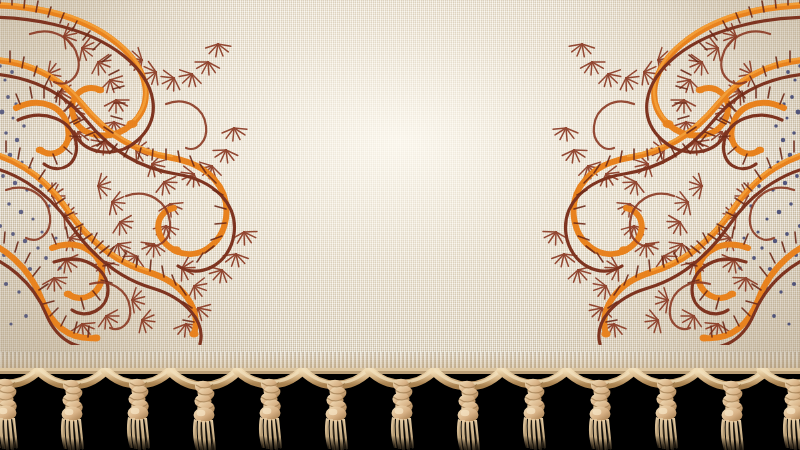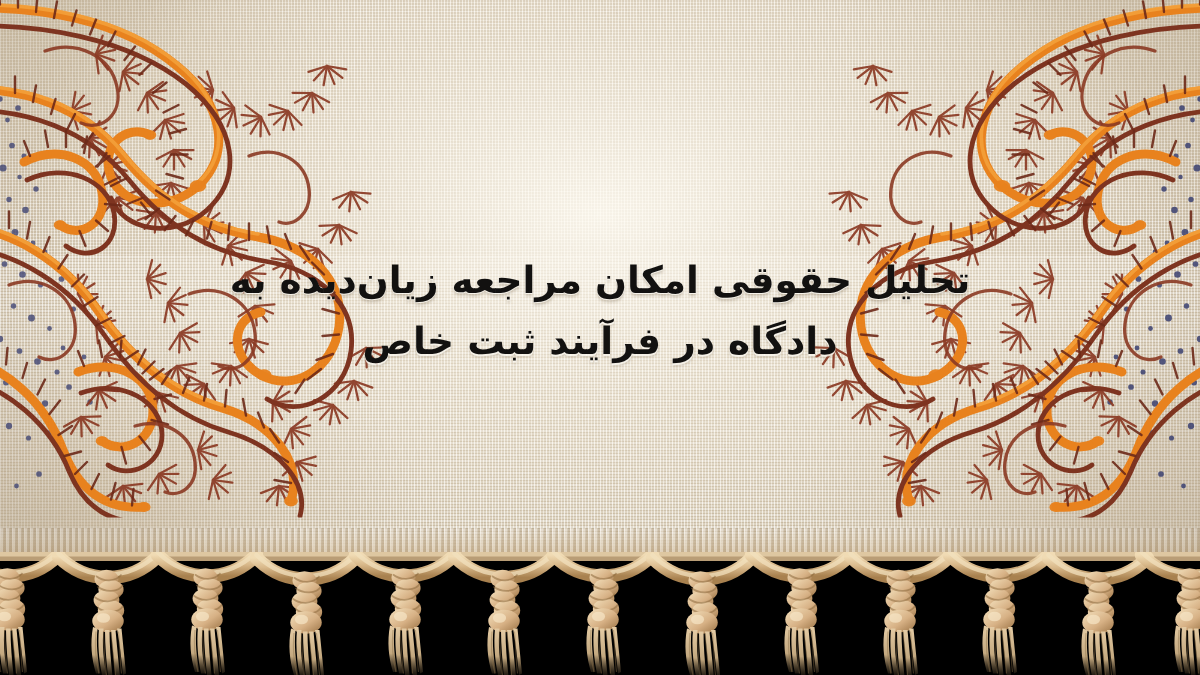--- a/index.html
+++ b/index.html
@@ -717,24 +717,20 @@
           <ellipse cx="208" cy="334" rx="4.6" ry="3.6"></ellipse>
           <ellipse cx="110" cy="338" rx="4.4" ry="3.4"></ellipse>
           <ellipse cx="54" cy="150" rx="4.2" ry="3.2"></ellipse>
           <ellipse cx="82" cy="294" rx="4.2" ry="3.2"></ellipse>
           <ellipse cx="114" cy="90" rx="4.2" ry="3.2"></ellipse>
         </g>
       </g>
     </svg>
   </div>
 
-  <div class="title">
-    <span class="line">تحلیل حقوقی امکان مراجعه زیان‌دیده به</span>
-    <span class="line">دادگاه در فرآیند ثبت خاص</span>
-  </div>
 
   <div class="fringe">
     <svg viewBox="0 0 800 82" preserveAspectRatio="none" xmlns="http://www.w3.org/2000/svg" aria-hidden="true">
       <defs>
         <linearGradient id="cordG" x1="0" y1="0" x2="0" y2="1">
           <stop offset="0%" stop-color="#f0dbb4"></stop>
           <stop offset="45%" stop-color="#d9b98b"></stop>
           <stop offset="100%" stop-color="#a8814f"></stop>
         </linearGradient>
         <linearGradient id="knotG" x1="0" y1="0" x2="1" y2="1">

